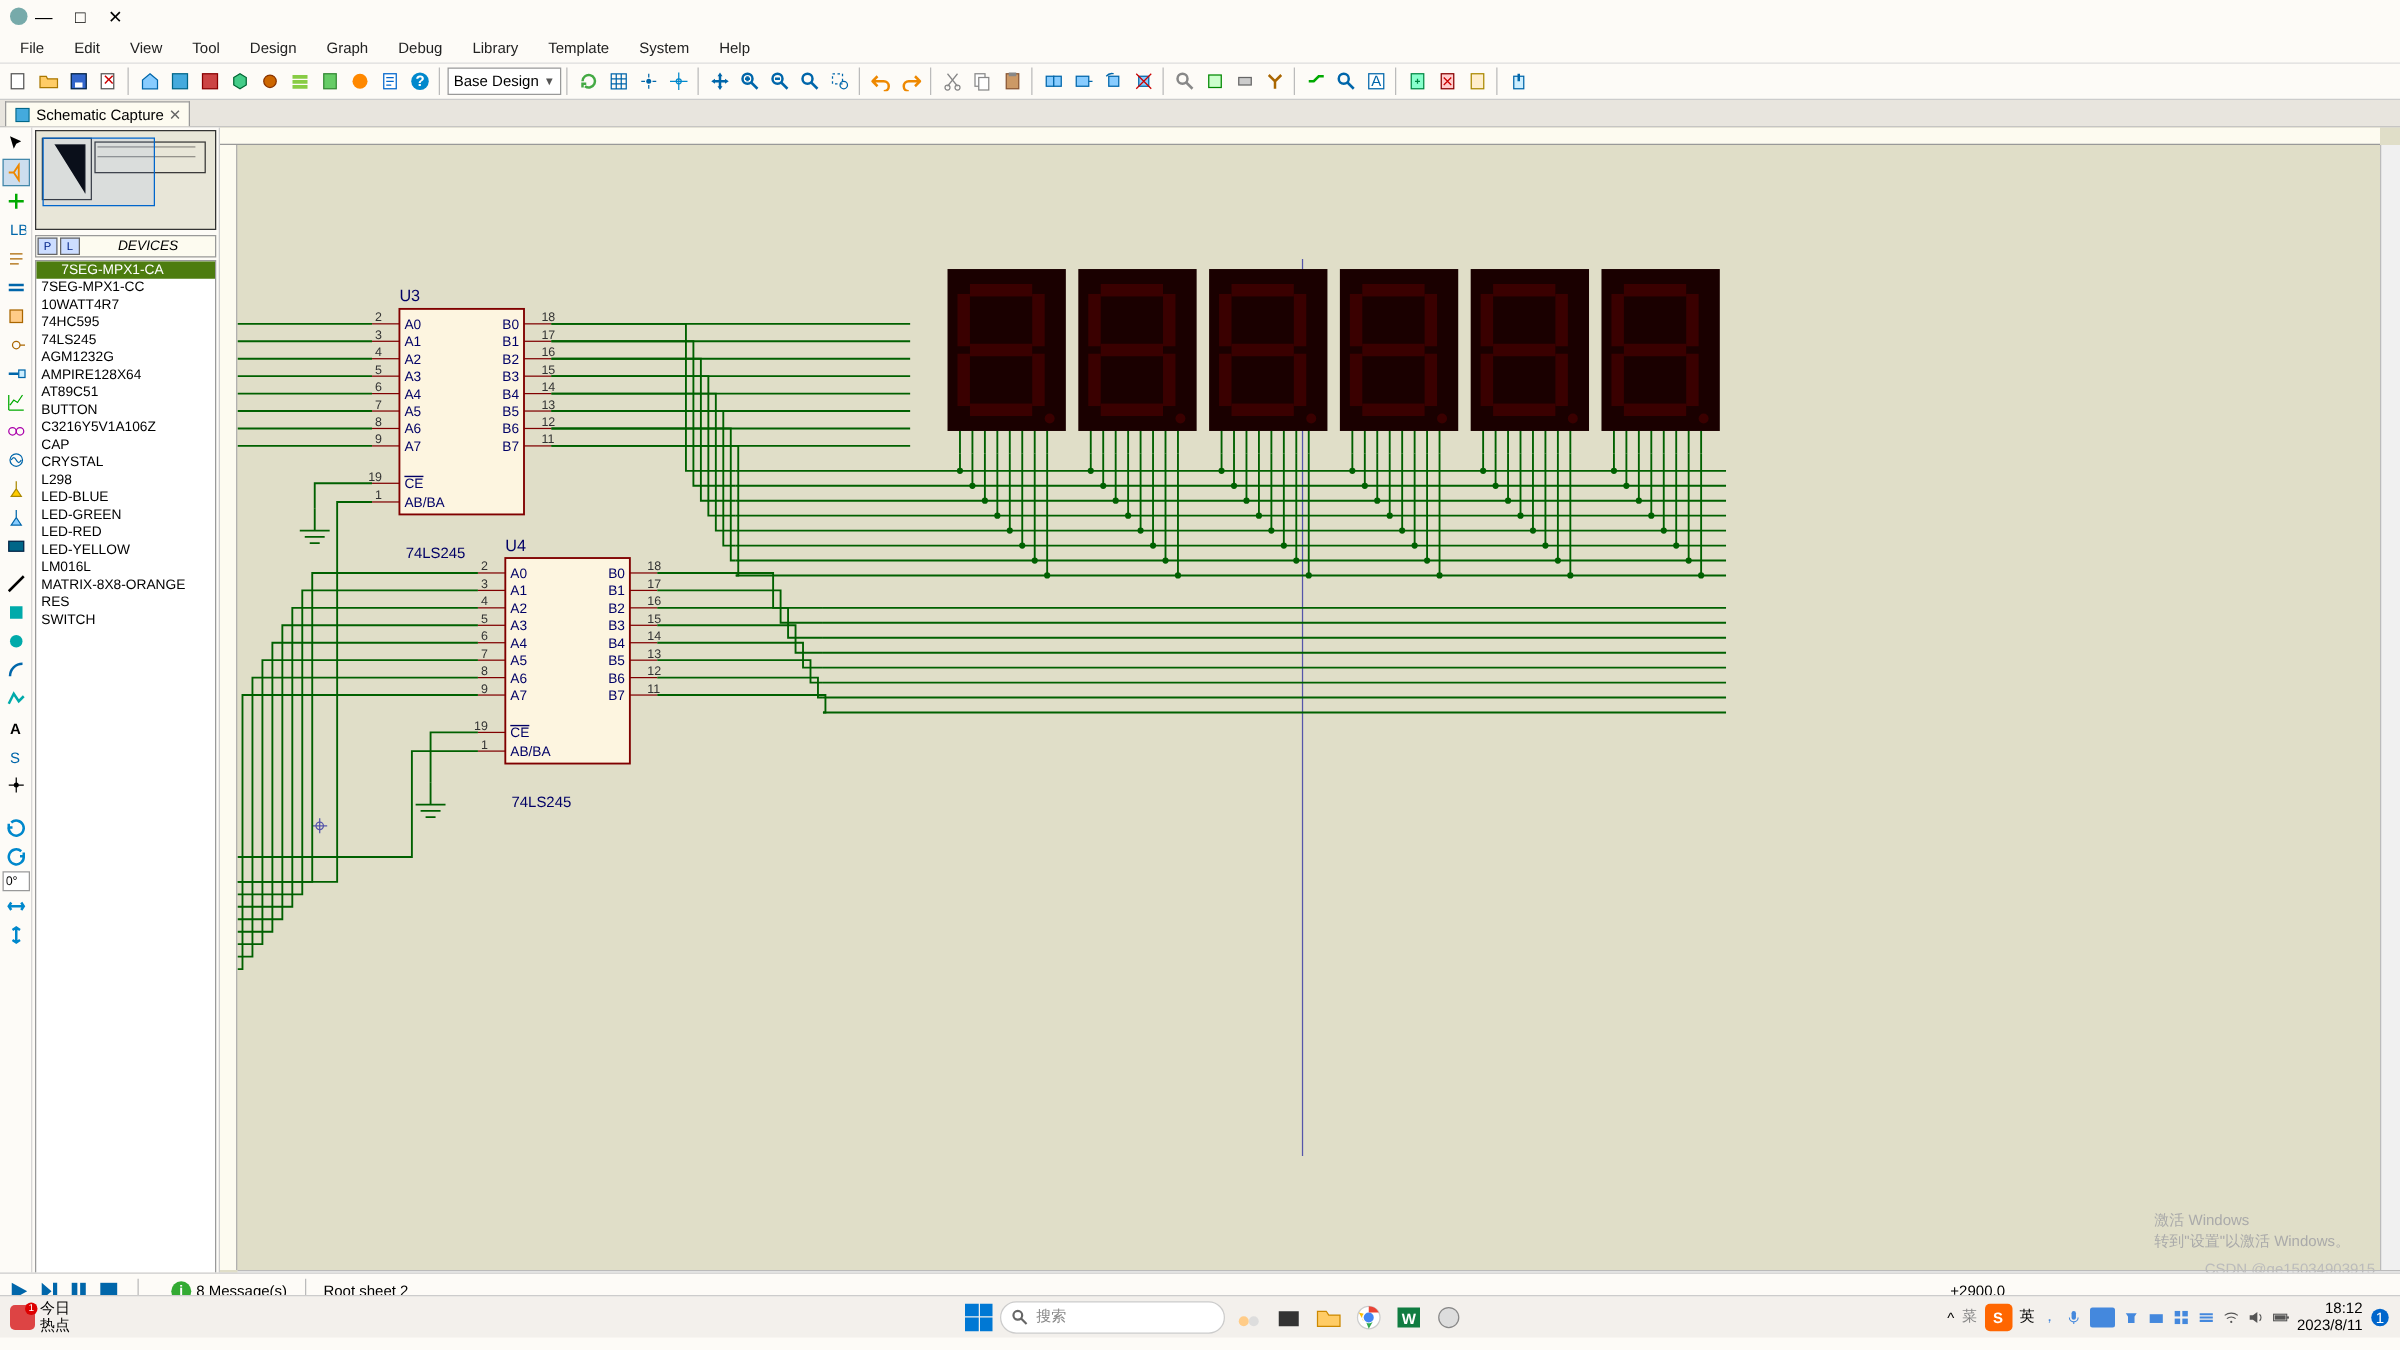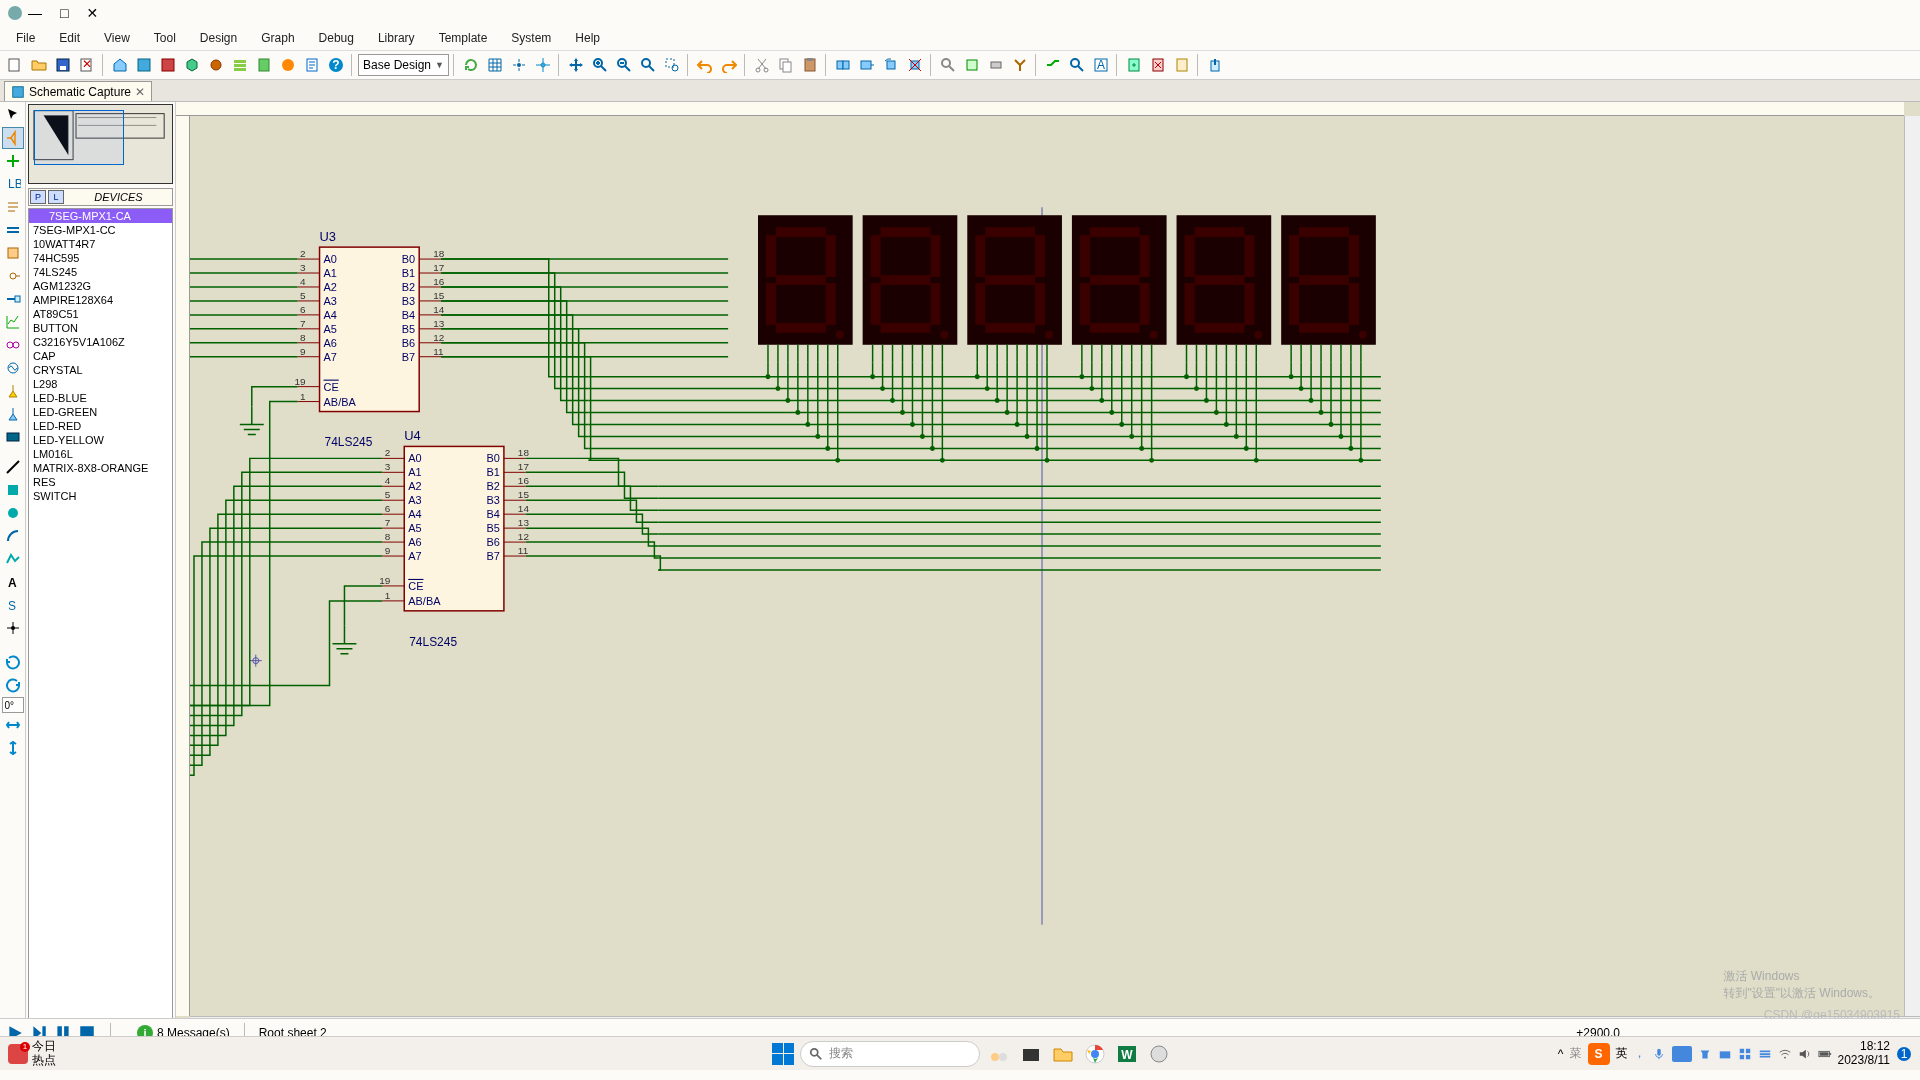--- a/index.html
+++ b/index.html
@@ -26,21 +26,21 @@
 .lbtn.sel { background:#cde; border:1px solid #48a; }
 .rotinput { width:22px; height:16px; font-size:10px; border:1px solid #999; text-align:left; padding-left:2px; }
 .sidepanel { width:150px; background:#fdfbf7; border-right:1px solid #ccc; display:flex; flex-direction:column; }
 .overview { height:80px; border:1px solid #333; margin:2px; background:#e8e6d8; position:relative; overflow:hidden; }
 .ovbox { position:absolute; border:1px solid #06c; background:rgba(100,150,255,0.1); }
 .devhdr { height:18px; border:1px solid #999; margin:2px; display:flex; align-items:center; background:#fdfbf0; }
 .devhdr .b { width:16px; height:14px; border:1px solid #666; margin:0 1px; display:flex; align-items:center; justify-content:center; font-size:9px; cursor:pointer; background:#eef; }
 .devhdr .lbl { flex:1; text-align:center; font-size:11px;font-style:italic; }
 .devlist { flex:1; overflow:auto; border:1px solid #999; margin:0 2px 2px 2px; background:#fff; }
 .devlist div { padding:1px 4px; font-size:11px; cursor:pointer; white-space:nowrap; }
-.devlist div.sel { background:#8b5cf6; color:#fff;padding-left:20px; }
+.devlist div.sel { background:#4d7c0f; color:#fff;padding-left:20px; }
 .canvas-wrap { flex:1; position:relative; background:#e0dec8; overflow:hidden; }
 .ruler-h { position:absolute; top:0; left:0; right:16px; height:14px; background:#fdfbf0; border-bottom:1px solid #999; }
 .ruler-v { position:absolute; top:14px; left:0; bottom:16px; width:14px; background:#fdfbf0; border-right:1px solid #999; }
 .hscroll { position:absolute; bottom:0; left:14px; right:0; height:16px; background:#f0f0f0; border-top:1px solid #bbb; }
 .hscroll .thumb { position:absolute; left:40px; width:120px; top:2px; bottom:2px; background:#ccc; border:1px solid #999; }
 .vscroll { position:absolute; top:14px; right:0; bottom:16px; width:16px; background:#f0f0f0; border-left:1px solid #bbb; }
 .schem { position:absolute; top:14px; left:14px; right:16px; bottom:16px; background:#e0dec8; }
 .schem svg { position:absolute; inset:0; width:100%; height:100%; }
 .chip { stroke:#800000; stroke-width:1.5; fill:#fdf5e0; }
 .wire { stroke:#006000; stroke-width:1.5; fill:none; }
@@ -54,21 +54,21 @@
 .junc { fill:#006000; }
 .cross { stroke:#55a; stroke-width:1; }
 .watermark { position:absolute; right:40px; bottom:30px; color:#aaa; font-size:20px; }
 .watermark .sm { font-size:12px; }
 .csdn { position:absolute; right:20px; bottom:10px; color:#bbb; font-size:12px; }
 .simbar { position:absolute; bottom:34px; left:0; right:0; height:28px; background:#fdfbf7; border-top:1px solid #ccc; display:flex; align-items:center; padding:0 6px; gap:6px; }
 .simbar .sbtn { width:18px; height:18px; cursor:pointer; }
 .simbar .msg { margin-left:12px; display:flex; align-items:center; gap:4px; }
 .simbar .info { width:16px; height:16px; background:#3a3; border-radius:50%; color:#fff; display:flex; align-items:center; justify-content:center; font-size:11px; font-weight:bold; }
 .simbar .sep { width:1px; height:20px; background:#bbb; margin:0 8px; }
-.simbar .coord { position:absolute; right:300px; }
+.simbar .coord { position:absolute; right:316px; }
 .taskbar { position:absolute; bottom:10px; left:0; right:0; height:34px; background:#f3f0ec; border-top:1px solid #ccc; display:flex; align-items:center; padding:0 8px; gap:8px; }
 .taskbar .weather { display:flex; align-items:center; gap:4px; }
 .taskbar .wico { width:20px; height:20px; background:#d44; border-radius:4px; position:relative; }
 .taskbar .wico::after { content:"1"; position:absolute; top:-2px; right:-2px; background:#d00; color:#fff; font-size:8px; width:10px; height:10px; border-radius:50%; display:flex; align-items:center; justify-content:center; }
 .taskbar .center { position:absolute; left:50%; transform:translateX(-50%); display:flex; align-items:center; gap:6px;padding-left:24px; }
 .taskbar .winlogo { width:22px; height:22px; display:grid; grid-template:1fr 1fr/1fr 1fr; gap:1px; }
 .taskbar .winlogo span { background:#0078d4; }
 .taskbar .search { width:180px; height:26px; border:1px solid #ccc; border-radius:14px; background:#fff; display:flex; align-items:center; padding:0 8px; gap:6px; }
 .taskbar .tico { width:26px; height:26px; display:flex; align-items:center; justify-content:center; cursor:pointer; }
 .taskbar .tray { position:absolute; right:8px; display:flex; align-items:center; gap:6px; }

